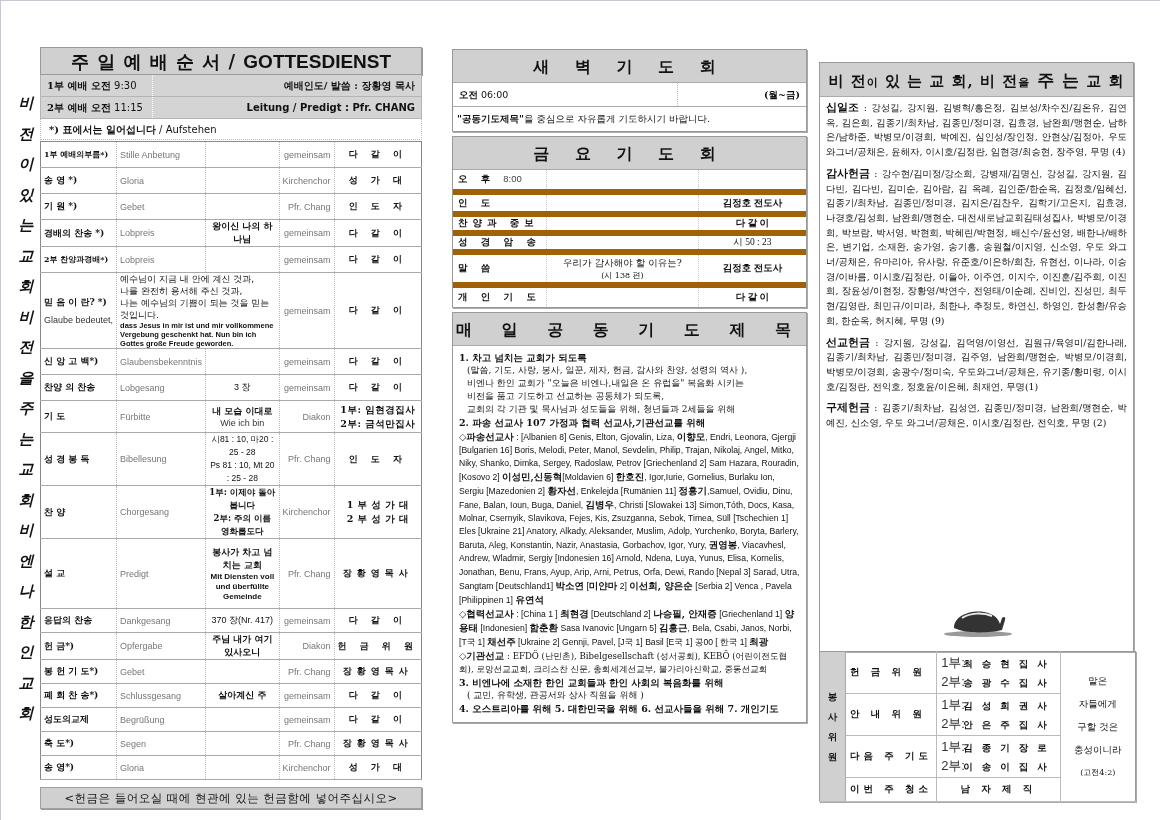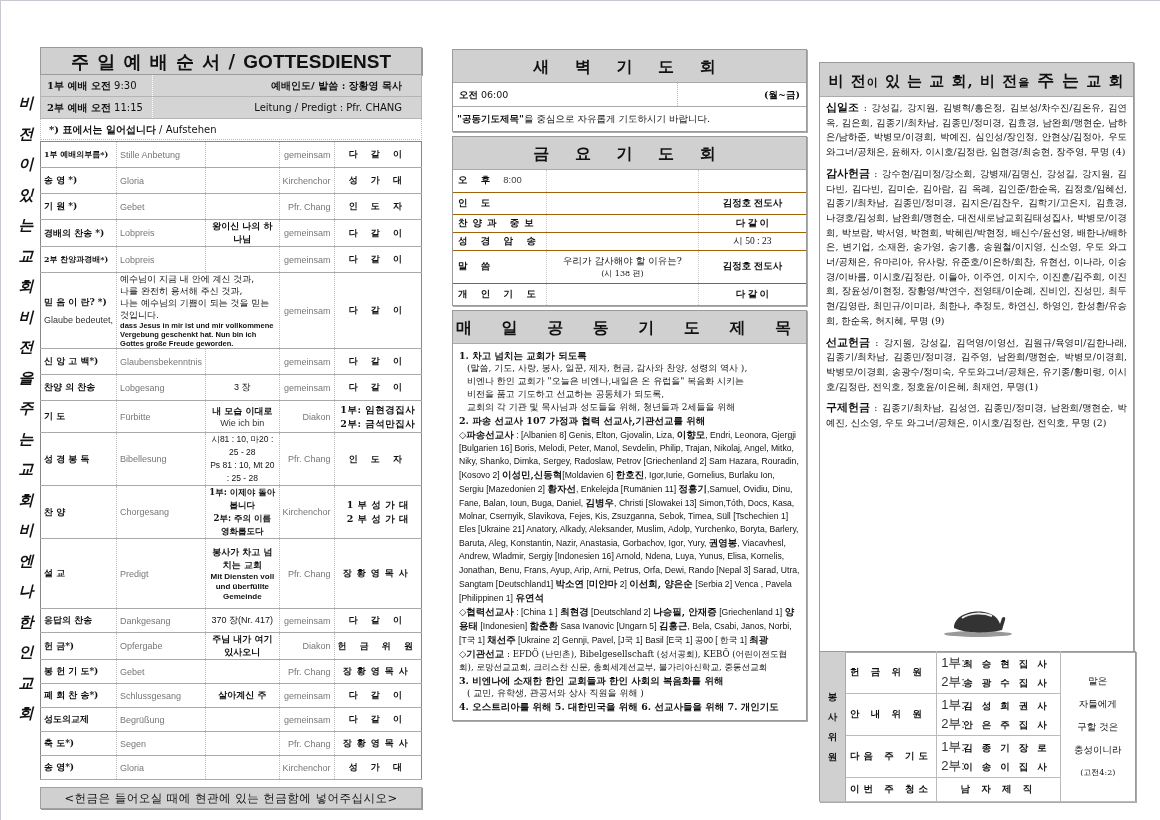--- a/index.html
+++ b/index.html
@@ -10,21 +10,21 @@
   
   .motto { position: absolute; left: 14px; top: 88px; width: 24px; }
   .motto span { display: block; font-family: "DejaVu Serif", serif; font-weight: bold; font-style: italic; font-size: 15px; text-align: center; height: 30.5px; line-height: 30.5px; color: #111; }
 
   
   .col1 { position: absolute; left: 40px; top: 47px; width: 382px; }
   .title-bar { background: #d0d0d0; border: 1px solid #9a9a9a; box-shadow: 1px 1px 0 #9a9a9a; height: 28px; text-align: center; font-family: "DejaVu Serif", serif; font-weight: bold; font-size: 18px; line-height: 27px; letter-spacing: 1px; }
   .title-bar .latin { font-family: "Liberation Sans", sans-serif; font-weight: bold; font-size: 19px; letter-spacing: 0; }
   .svc-row { display: flex; background: #d4d4d4; border: 1px solid #b4b4b4; border-top: none; height: 22px; font-size: 10px; line-height: 21px; }
   .svc-row .l { width: 112px; padding-left: 6px; border-right: 1px dotted #fff; }
-  .svc-row .r { flex: 1; text-align: right; padding-right: 19px; }
+  .svc-row .r { flex: 1; text-align: right; padding-right: 6px; font-weight: bold; }
   .svc-row b { font-family: "DejaVu Serif", serif; }
   .standing { height: 21px; font-size: 10px; line-height: 21px; padding-left: 8px; border: 1px dotted #bbb; border-top: none; }
   .standing b { font-family: "DejaVu Serif", serif; }
 
   table.order { width: 100%; border-collapse: collapse; border: 1px solid #888; margin-top: 1px; }
   table.order td { border-bottom: 1px solid #aaa; border-right: 1px dotted #bbb; font-size: 9px; vertical-align: middle; padding: 0 3px; height: 22px; }
   table.order td:last-child { border-right: none; }
   td.ko { width: 70px; font-family: "DejaVu Serif", serif; font-size: 9.5px; font-weight: bold; white-space: nowrap; }
   td.de { width: 64px; color: #777; font-family: "Liberation Sans", sans-serif; font-size: 9px; }
   td.mid { text-align: center; font-family: "DejaVu Serif", serif; font-weight: bold; font-size: 10px; }
@@ -39,21 +39,21 @@
 
   
   .col2 { position: absolute; left: 452px; top: 49px; width: 355px; }
   .box { border: 1px solid #9a9a9a; box-shadow: 1px 1px 0 #aaa; margin-bottom: 4px; }
   .box-title { background: #d0d0d0; height: 33px; text-align: center; font-family: "DejaVu Serif", serif; font-weight: bold; font-size: 16px; line-height: 33px; letter-spacing: 10px; border-bottom: 1px solid #aaa; }
   .dawn-row { display: flex; height: 24px; font-size: 9.5px; line-height: 24px; border-bottom: 1px solid #aaa; }
   .dawn-row .l { width: 225px; padding-left: 6px; border-right: 1px dotted #bbb; }
   .dawn-row .r { flex: 1; text-align: right; padding-right: 6px; font-family: "DejaVu Serif", serif; font-weight: bold; }
   .dawn-note { height: 24px; font-size: 9.5px; line-height: 24px; padding-left: 4px; font-family: "DejaVu Serif", serif; }
   table.fri { width: 100%; border-collapse: collapse; }
-  table.fri td { border-bottom: 1px solid #a16207; height: 18px; font-size: 9.5px; padding: 0 5px; border-right: 1px dotted #ccc; }
+  table.fri td { border-bottom: 6px solid #a16207; height: 18px; font-size: 9.5px; padding: 0 5px; border-right: 1px dotted #ccc; }
   table.fri td:last-child { border-right: none; text-align: center; font-family: Liberation Serif, serif; font-weight: bold; }
   table.fri tr:last-child td { border-bottom: none; }
   table.fri td.k { width: 80px; font-family: "DejaVu Serif", serif; font-weight: bold; letter-spacing: 5px; white-space: nowrap; }
   table.fri td.m { width: 152px; text-align: center; font-family: "DejaVu Serif", serif; font-size: 9.5px; line-height: 13px; }
   .prayer-body { padding: 5px 6px 6px 6px; font-size: 8.6px; line-height: 13.1px; font-family: "Liberation Sans", sans-serif; }
   .prayer-body .h { font-family: "DejaVu Serif", serif; font-weight: bold; font-size: 9.5px; }
   .prayer-body .ind { padding-left: 8px; font-family: "DejaVu Serif", serif; font-size: 9px; }
   .prayer-body .kn { font-family: "DejaVu Serif", serif; font-weight: bold; font-size: 9.5px; }
 
   

